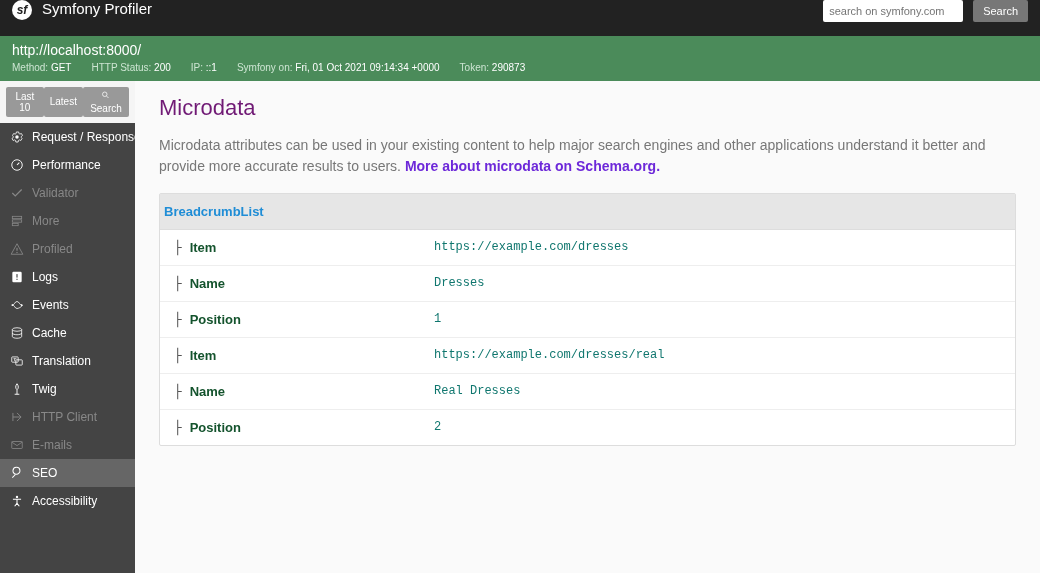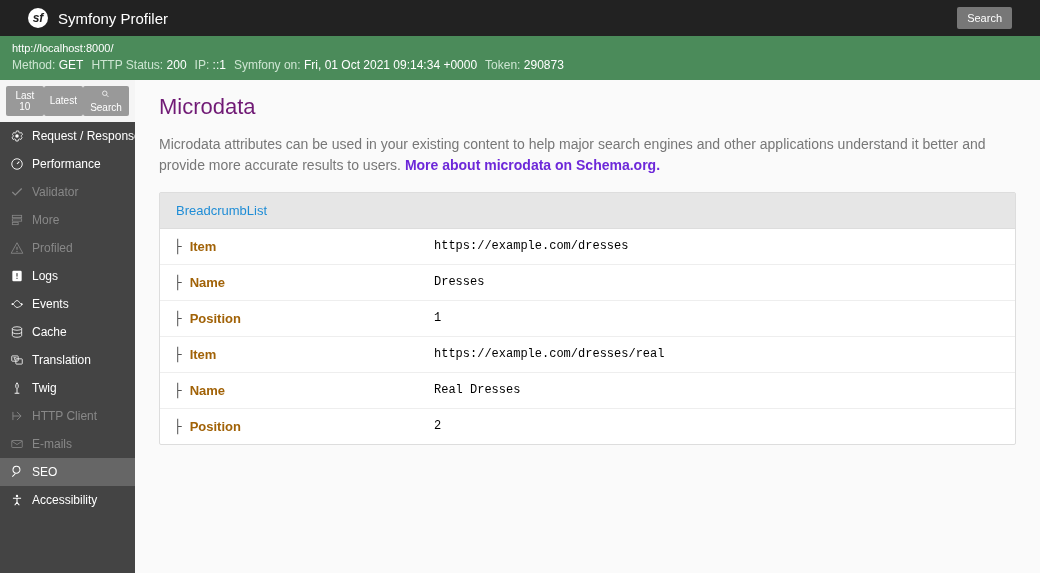--- a/index.html
+++ b/index.html
@@ -11,22 +11,21 @@
     width: 1040px;
     height: 573px;
     overflow: hidden;
   }
 
   
   .topbar {
     background: #222;
     height: 36px;
     display: flex;
-    align-items: center;
-    padding: 0 28px;
+    padding: 0 12px;
     gap: 10px;
   }
   .topbar .logo {
     width: 20px; height: 20px; border-radius: 50%;
     background: #fff; display: inline-flex; align-items: center; justify-content: center;
     font-weight: 700; color: #222; font-style: italic; font-size: 12px;
   }
   .topbar .title { color: #fff; font-size: 15px; font-weight: 500; }
   .topbar .spacer { flex: 1; }
   .topbar input {
@@ -37,22 +36,22 @@
     background: #777; color: #fff; border: none; border-radius: 2px;
     height: 22px; padding: 0 10px; font-size: 11px; cursor: pointer;
   }
 
   
   .greenbar {
     background: #4b8b5a;
     color: #fff;
     padding: 6px 12px 8px;
   }
-  .greenbar .url { font-size: 11px; margin-bottom: 4px; }
-  .greenbar .meta { font-size: 12px; color: #cde5d2; display: flex; gap: 8px; flex-wrap: wrap; }
+  .greenbar .url { font-size: 14px; margin-bottom: 4px; }
+  .greenbar .meta { font-size: 10px; color: #cde5d2; display: flex; gap: 20px; flex-wrap: wrap; }
   .greenbar .meta b { color: #fff; font-weight: 500; }
 
   
   .layout { display: flex; height: calc(573px - 36px - 44px); }
 
   
   .sidebar {
     width: 135px;
     background: #444;
     color: #ccc;
@@ -92,48 +91,49 @@
     padding: 14px 24px;
     background: #fafafa;
     overflow-y: auto;
   }
   .main h1 { font-size: 22px; font-weight: 500; margin-bottom: 14px; color: #701a75; }
   .lead { font-size: 14px; color: #777; line-height: 1.5; margin-bottom: 16px; max-width: 880px; }
   .lead a { color: #6d28d9; text-decoration: none; font-weight: bold; }
 
   .panel { border: 1px solid #ddd; border-radius: 2px; background: #fff; }
   .panel-header {
-    background: #e6e6e6; padding: 10px 16px;
-    font-size: 13px; font-weight: 400; color: #1f8dd6;
+    background: #e6e6e6; padding: 10px 4px;
+    font-size: 13px; font-weight: 700; color: #1f8dd6;
     border-bottom: 1px solid #ddd;
   }
   .row {
     display: flex; padding: 10px 14px;
     border-bottom: 1px solid #eee;
     font-size: 13px;
   }
   .row:last-child { border-bottom: none; }
   .row .k {
-    width: 260px; font-weight: 700; color: #a16207;
+    width: 260px; font-weight: 700; color: #14532d;
     font-family: inherit;
   }
   .row .k::before { content: "├ "; color: #555; font-weight: 400; font-family: "Menlo","Consolas",monospace; }
   .row .v {
     flex: 1;
     font-family: "Menlo","Consolas","Courier New",monospace;
-    font-size: 12px; color: #000000;
+    font-size: 12px; color: #0f766e;
   }
 </style>
 </head>
 <body>
 
 <div class="topbar">
   <span class="logo">sf</span>
   <span class="title">Symfony Profiler</span>
   <span class="spacer"></span>
+  <input type="text" placeholder="search on symfony.com" style="">
   <button class="search-btn">Search</button>
 </div>
 
 <div class="greenbar">
   <div class="url">http://localhost:8000/</div>
   <div class="meta">
     <span><span>Method:</span> <b>GET</b></span>
     <span><span>HTTP Status:</span> <b>200</b></span>
     <span><span>IP:</span> <b>::1</b></span>
     <span><span>Symfony on:</span> <b>Fri, 01 Oct 2021 09:14:34 +0000</b></span>

